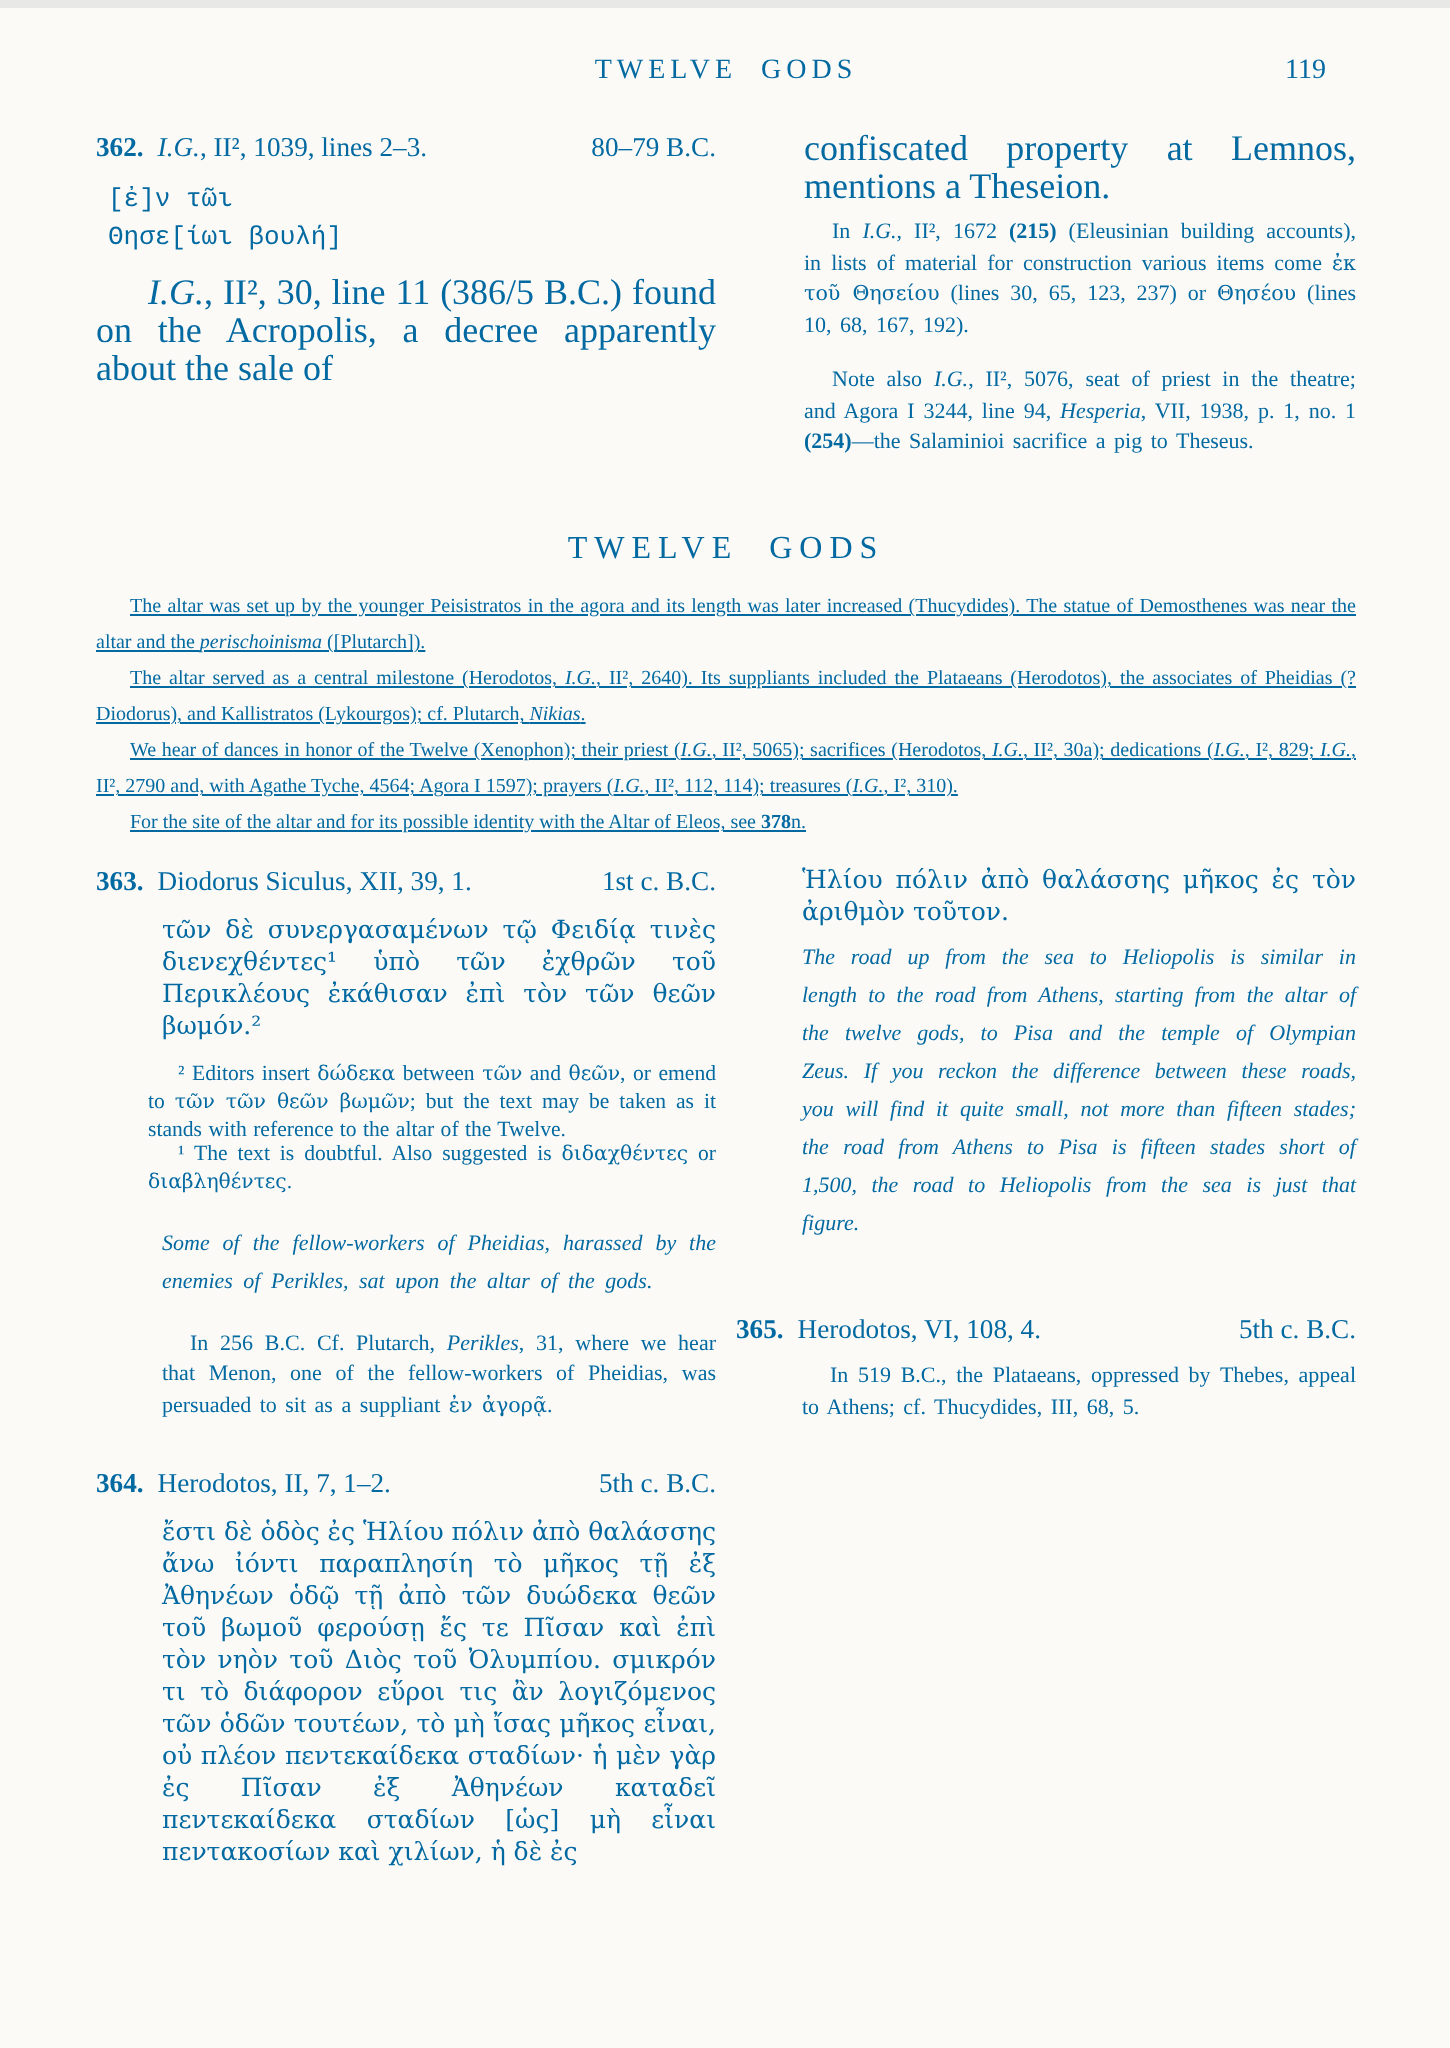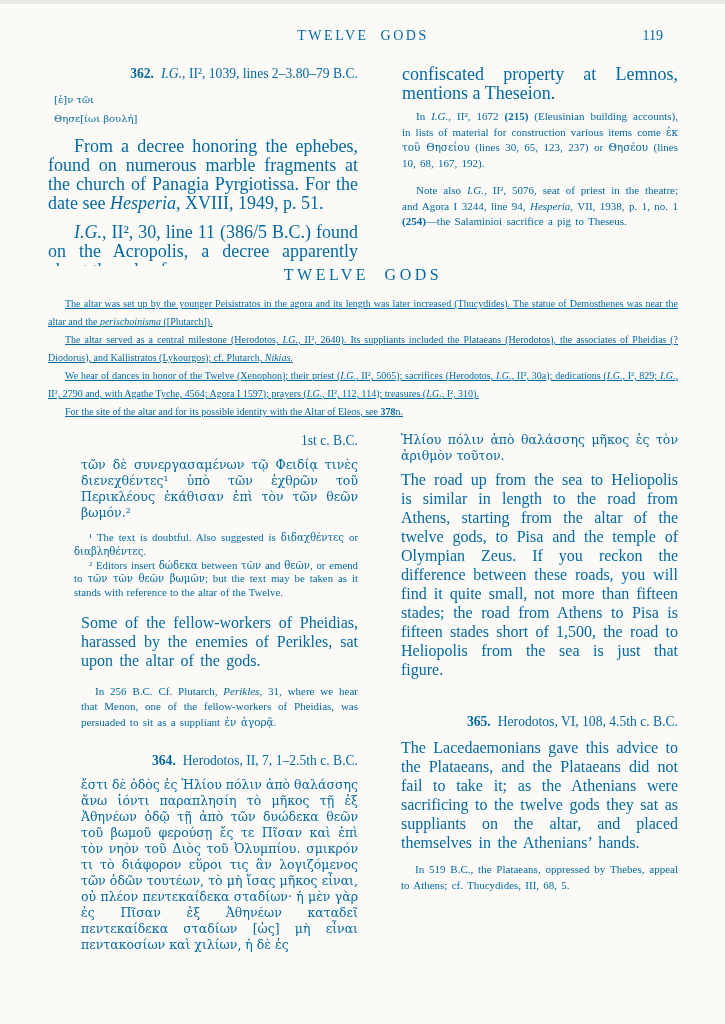--- a/index.html
+++ b/index.html
@@ -49,48 +49,49 @@
   .body-lg{font-size:18px;line-height:19px;text-align:justify;}
   .body-sm{font-size:11px;line-height:15.5px;text-align:justify;word-spacing:1.5px;}
   .indent{text-indent:26px;}
   .indent-sm{text-indent:14px;}
 
   .greek-block{
     font-size:12.5px;line-height:16px;text-align:justify;
     margin-left:33px;
   }
   .greek-inscr{
-    font-size:10px;line-height:19px;white-space:pre-line;
+    font-size:13px;line-height:19px;white-space:pre-line;
     margin:8px 0 9px 6px;
+    font-family:Liberation Mono, monospace;
   }
   .fn{
     font-size:10.8px;line-height:12.8px;text-align:justify;
     margin-left:26px;text-indent:15px;word-spacing:0.5px;
   }
   .translation{
-    font-size:16px;line-height:19px;text-align:justify;
-    margin-left:33px;word-spacing:2.5px;
+    font-size:11px;line-height:19px;text-align:justify;
+    margin-left:33px;word-spacing:2.5px;font-style:italic;
   }
   .commentary{
     margin-left:33px;
   }
 
   
   .section-heading{
     font-size:16px;font-weight:normal;text-align:center;
     letter-spacing:3.5px;word-spacing:8px;
     margin:0 0 11px 0;
   }
   .intro{margin-bottom:11px;}
   .intro p{
     font-size:10px;line-height:18px;text-align:justify;text-indent:17px;text-decoration:underline;
   }
 
   
-  .mb6{margin-bottom:6px;}.mb8{margin-bottom:8px;justify-content:flex-end;}.mb10{margin-bottom:10px;}
+  .mb6{margin-bottom:6px;}.mb8{margin-bottom:8px;}.mb10{margin-bottom:10px;}
   .mb12{margin-bottom:12px;}.mb14{margin-bottom:14px;}
   .mb22{margin-bottom:22px;}.mb34{margin-bottom:34px;}
 </style>
 </head>
 <body>
 
 <div class="page">
 
   <div class="running-head-row">
     <span class="rh-title">TWELVE GODS</span>
@@ -98,21 +99,20 @@
   </div>
 
   <div class="cols top-cols">
     <div class="col">
       <div class="entry-head mb8">
         <span><b class="eh-num">362.</b><span><span class="it">I.G.</span><span>, II², 1039, lines 2–3.</span></span></span>
         <span class="eh-date">80–79 B.C.</span>
       </div>
       <div class="greek greek-inscr">[ἐ]ν τῶι
 Θησε[ίωι βουλή]</div>
-      <p class="body-lg indent mb10"><span>From a decree honoring the ephebes, found on numerous marble fragments at the church of Panagia Pyrgiotissa. For the date see </span><span class="it">Hesperia</span><span>, XVIII, 1949, p. 51.</span></p>
       <p class="body-lg indent"><span class="it">I.G.</span><span>, II², 30, line 11 (386/5 B.C.) found on the Acropolis, a decree apparently about the sale of</span></p>
     </div>
     <div class="col">
       <div style="padding-left:34px;">
         <p class="body-lg mb6"><span>confiscated property at Lemnos, mentions a Theseion.</span></p>
         <p class="body-sm indent-sm mb12"><span>In </span><span class="it">I.G.</span><span>, II², 1672 </span><span class="bd">(215)</span><span> (Eleusinian building accounts), in lists of material for construction various items come </span><span class="gk">ἐκ τοῦ Θησείου</span><span> (lines 30, 65, 123, 237) or </span><span class="gk">Θησέου</span><span> (lines 10, 68, 167, 192).</span></p>
         <p class="body-sm indent-sm"><span>Note also </span><span class="it">I.G.</span><span>, II², 5076, seat of priest in the theatre; and Agora I 3244, line 94, </span><span class="it">Hesperia</span><span>, VII, 1938, p. 1, no. 1 </span><span class="bd">(254)</span><span>—the Salaminioi sacrifice a pig to Theseus.</span></p>
       </div>
     </div>
   </div>
@@ -123,44 +123,44 @@
     <p><span>The altar served as a central milestone (Herodotos, </span><span class="it">I.G.</span><span>, II², 2640). Its suppliants included the Plataeans (Herodotos), the associates of Pheidias (? Diodorus), and Kallistratos (Lykourgos); cf. Plutarch, </span><span class="it">Nikias</span><span>.</span></p>
     <p><span>We hear of dances in honor of the Twelve (Xenophon); their priest (</span><span class="it">I.G.</span><span>, II², 5065); sacrifices (Herodotos, </span><span class="it">I.G.</span><span>, II², 30a); dedications (</span><span class="it">I.G.</span><span>, I², 829; </span><span class="it">I.G.</span><span>, II², 2790 and, with Agathe Tyche, 4564; Agora I 1597); prayers (</span><span class="it">I.G.</span><span>, II², 112, 114); treasures (</span><span class="it">I.G.</span><span>, I², 310).</span></p>
     <p><span>For the site of the altar and for its possible identity with the Altar of Eleos, see </span><span class="bd">378</span><span>n.</span></p>
   </div>
 
   <div class="cols">
 
     <div class="col">
 
       <div class="entry-head mb8">
+        <span><b class="eh-num">363.</b><span><span>Diodorus Siculus, XII, 39, 1.</span></span></span>
         <span class="eh-date">1st c. B.C.</span>
       </div>
       <div class="greek greek-block mb10">τῶν δὲ συνεργασαμένων τῷ Φειδίᾳ τινὲς διενεχθέντες¹ ὑπὸ τῶν ἐχθρῶν τοῦ Περικλέους ἐκάθισαν ἐπὶ τὸν τῶν θεῶν βωμόν.²</div>
       <div class="mb14">
+        <p class="fn"><span>² Editors insert </span><span class="gk">δώδεκα</span><span> between </span><span class="gk">τῶν</span><span> and </span><span class="gk">θεῶν</span><span>, or emend to </span><span class="gk">τῶν τῶν θεῶν βωμῶν</span><span>; but the text may be taken as it stands with reference to the altar of the Twelve.</span></p>
         <p class="fn"><span>¹ The text is doubtful. Also suggested is </span><span class="gk">διδαχθέντες</span><span> or </span><span class="gk">διαβληθέντες</span><span>.</span></p>
-        <p class="fn"><span>² Editors insert </span><span class="gk">δώδεκα</span><span> between </span><span class="gk">τῶν</span><span> and </span><span class="gk">θεῶν</span><span>, or emend to </span><span class="gk">τῶν τῶν θεῶν βωμῶν</span><span>; but the text may be taken as it stands with reference to the altar of the Twelve.</span></p>
       </div>
       <p class="translation mb14">Some of the fellow-workers of Pheidias, harassed by the enemies of Perikles, sat upon the altar of the gods.</p>
       <p class="body-sm indent-sm commentary mb22"><span>In 256 B.C. Cf. Plutarch, </span><span class="it">Perikles</span><span>, 31, where we hear that Menon, one of the fellow-workers of Pheidias, was persuaded to sit as a suppliant </span><span class="gk">ἐν ἀγορᾷ</span><span>.</span></p>
 
       <div class="entry-head mb8">
         <span><b class="eh-num">364.</b><span><span>Herodotos, II, 7, 1–2.</span></span></span>
         <span class="eh-date">5th c. B.C.</span>
       </div>
       <div class="greek greek-block">ἔστι δὲ ὁδὸς ἐς Ἡλίου πόλιν ἀπὸ θαλάσσης ἄνω ἰόντι παραπλησίη τὸ μῆκος τῇ ἐξ Ἀθηνέων ὁδῷ τῇ ἀπὸ τῶν δυώδεκα θεῶν τοῦ βωμοῦ φερούσῃ ἔς τε Πῖσαν καὶ ἐπὶ τὸν νηὸν τοῦ Διὸς τοῦ Ὀλυμπίου. σμικρόν τι τὸ διάφορον εὕροι τις ἂν λογιζόμενος τῶν ὁδῶν τουτέων, τὸ μὴ ἴσας μῆκος εἶναι, οὐ πλέον πεντεκαίδεκα σταδίων· ἡ μὲν γὰρ ἐς Πῖσαν ἐξ Ἀθηνέων καταδεῖ πεντεκαίδεκα σταδίων [ὡς] μὴ εἶναι πεντακοσίων καὶ χιλίων, ἡ δὲ ἐς</div>
     </div>
 
     <div class="col">
 
       <div class="greek greek-block mb6">Ἡλίου πόλιν ἀπὸ θαλάσσης μῆκος ἐς τὸν ἀριθμὸν τοῦτον.</div>
       <p class="translation mb34">The road up from the sea to Heliopolis is similar in length to the road from Athens, starting from the altar of the twelve gods, to Pisa and the temple of Olympian Zeus. If you reckon the difference between these roads, you will find it quite small, not more than fifteen stades; the road from Athens to Pisa is fifteen stades short of 1,500, the road to Heliopolis from the sea is just that figure.</p>
 
       <div class="entry-head mb8">
         <span><b class="eh-num">365.</b><span><span>Herodotos, VI, 108, 4.</span></span></span>
         <span class="eh-date">5th c. B.C.</span>
       </div>
-      <p class="translation mb10">The Lacedaemonians gave this advice to the Plataeans, and the Plataeans did not fail to take it; as the Athenians were sacrificing to the twelve gods they sat as suppliants on the altar, and placed themselves in the Athenians’ hands.</p>
       <p class="body-sm indent-sm commentary"><span>In 519 B.C., the Plataeans, oppressed by Thebes, appeal to Athens; cf. Thucydides, III, 68, 5.</span></p>
     </div>
 
   </div>
 </div>
 
 </body></html>

